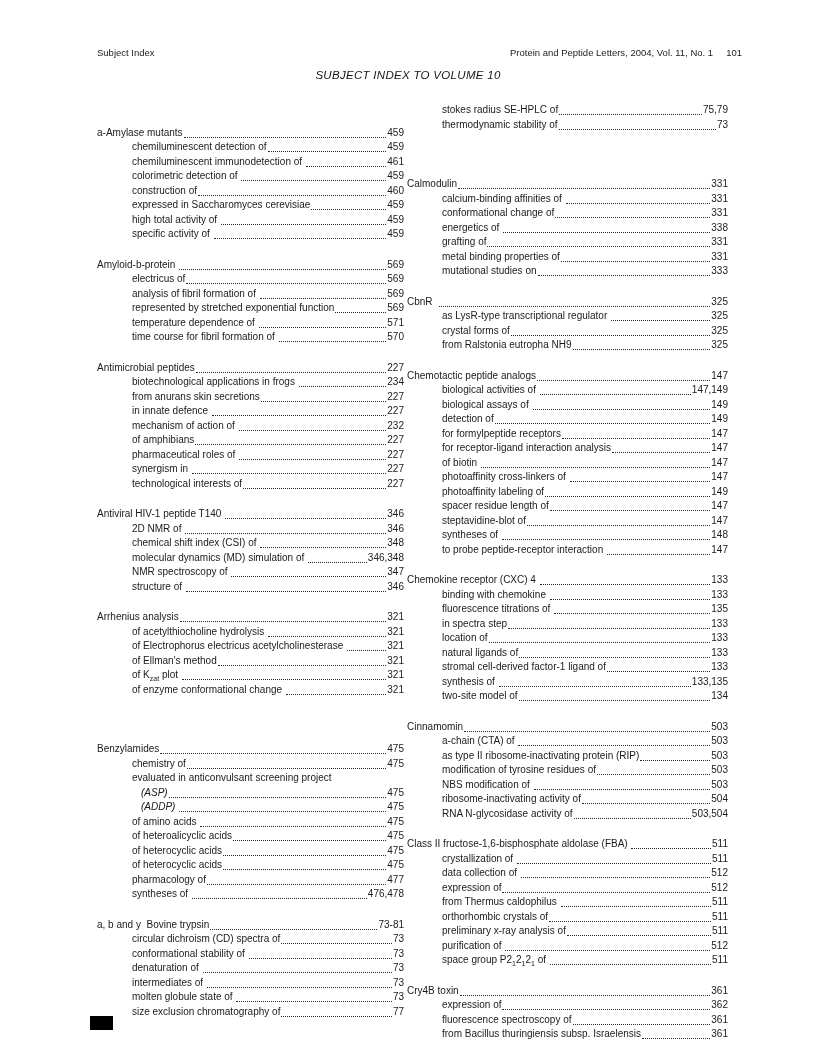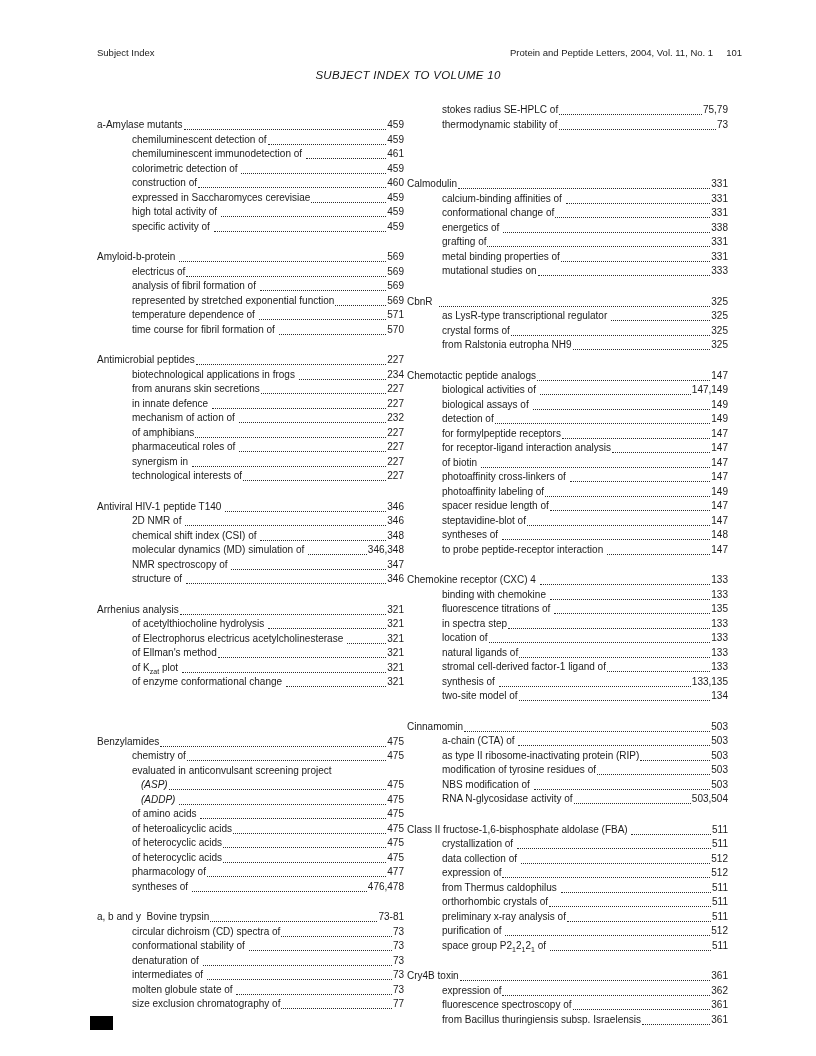--- a/index.html
+++ b/index.html
@@ -551,20 +551,25 @@
             <span class="txt">modification of tyrosine residues of</span>
             <span class="dots"></span>
             <span class="pg">503</span>
           </div>
           <div class="row sub">
             <span class="txt">NBS modification of </span>
             <span class="dots"></span>
             <span class="pg">503</span>
           </div>
           <div class="row sub">
+            <span class="txt">ribosome-inactivating activity of</span>
+            <span class="dots"></span>
+            <span class="pg">504</span>
+          </div>
+          <div class="row sub">
             <span class="txt">RNA N-glycosidase activity of</span>
             <span class="dots"></span>
             <span class="pg">503,504</span>
           </div>
         </div>
         <div class="section">
           <div class="row main">
             <span class="txt">Class II fructose-1,6-bisphosphate aldolase (FBA) </span>
             <span class="dots"></span>
             <span class="pg">511</span>

